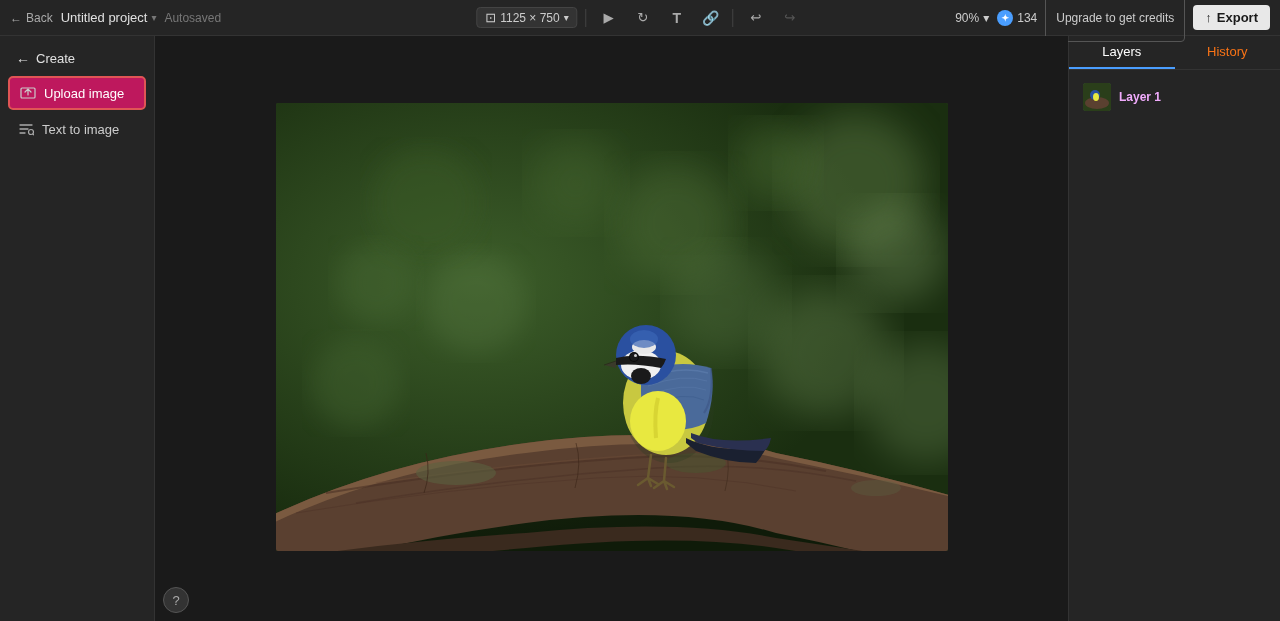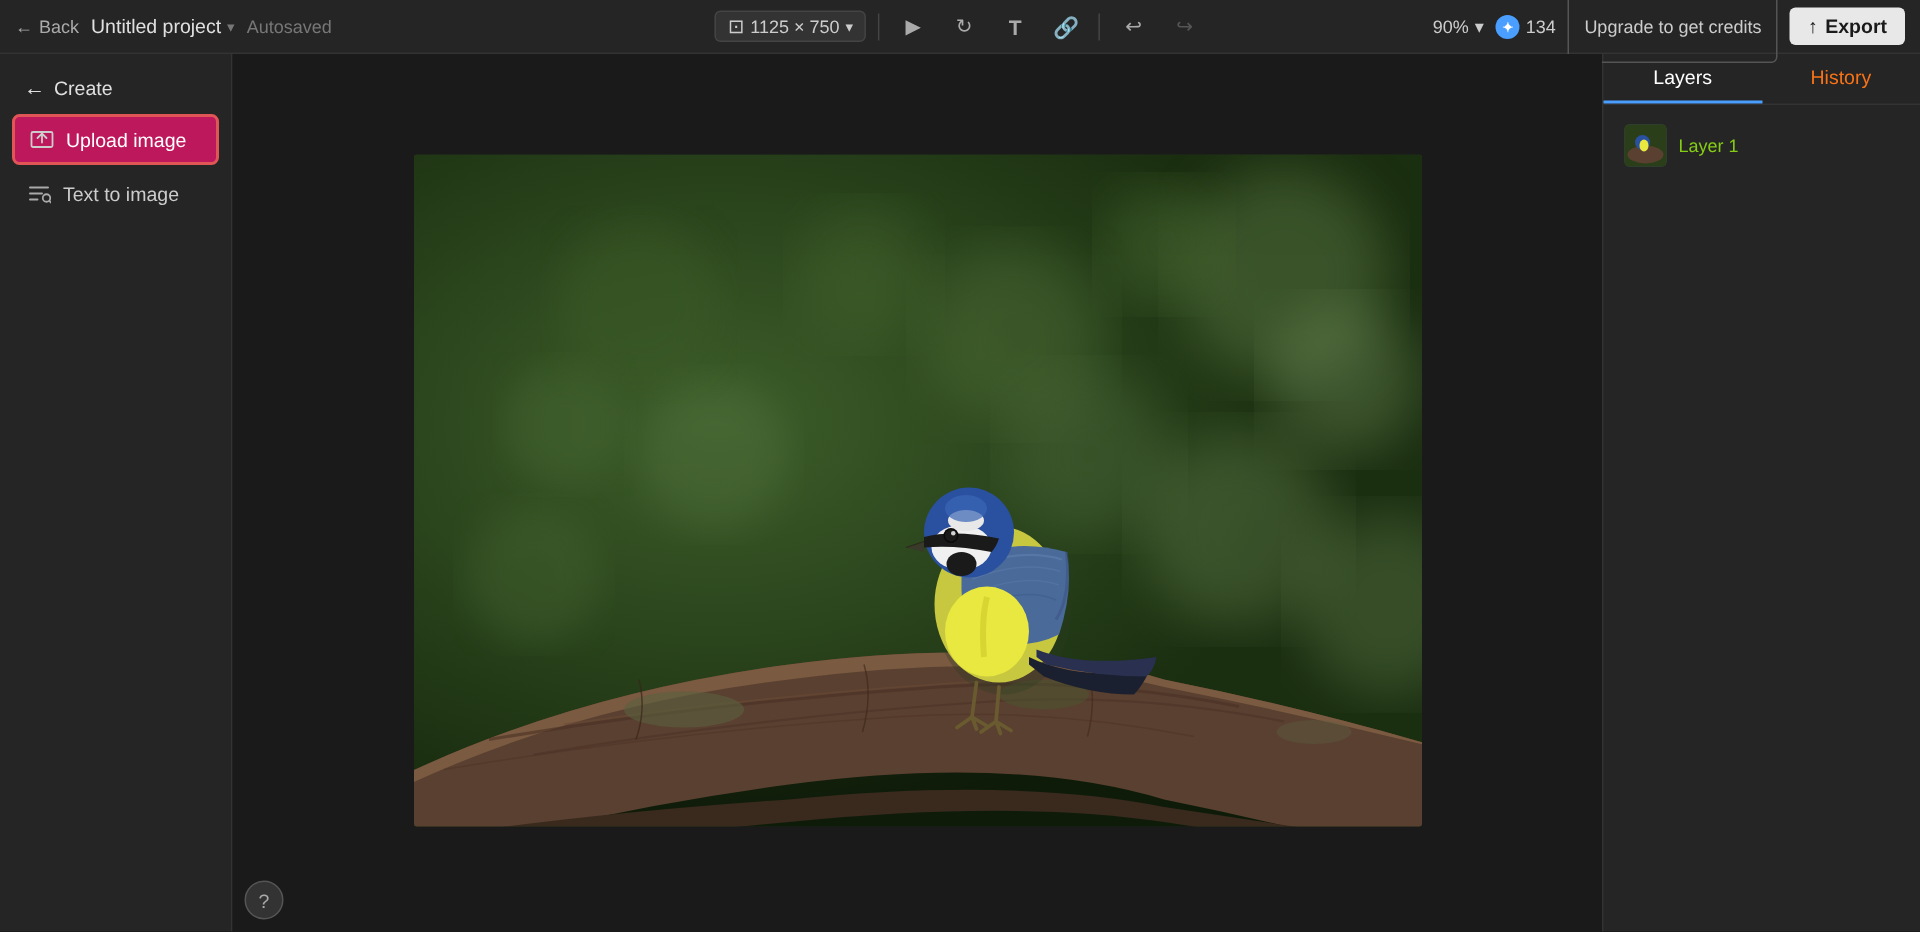--- a/index.html
+++ b/index.html
@@ -268,21 +268,22 @@
       background: #3a5a3a;
       flex-shrink: 0;
       overflow: hidden;
     }
     .layer-thumb svg {
       width: 100%;
       height: 100%;
     }
     .layer-name {
       font-size: 12px;
-      color: #84cc16;
+      color: #f0abfc;
+      font-weight: bold;
     }
 
     
     .help-btn {
       position: absolute;
       bottom: 8px;
       left: 8px;
       width: 26px;
       height: 26px;
       border-radius: 50%;

